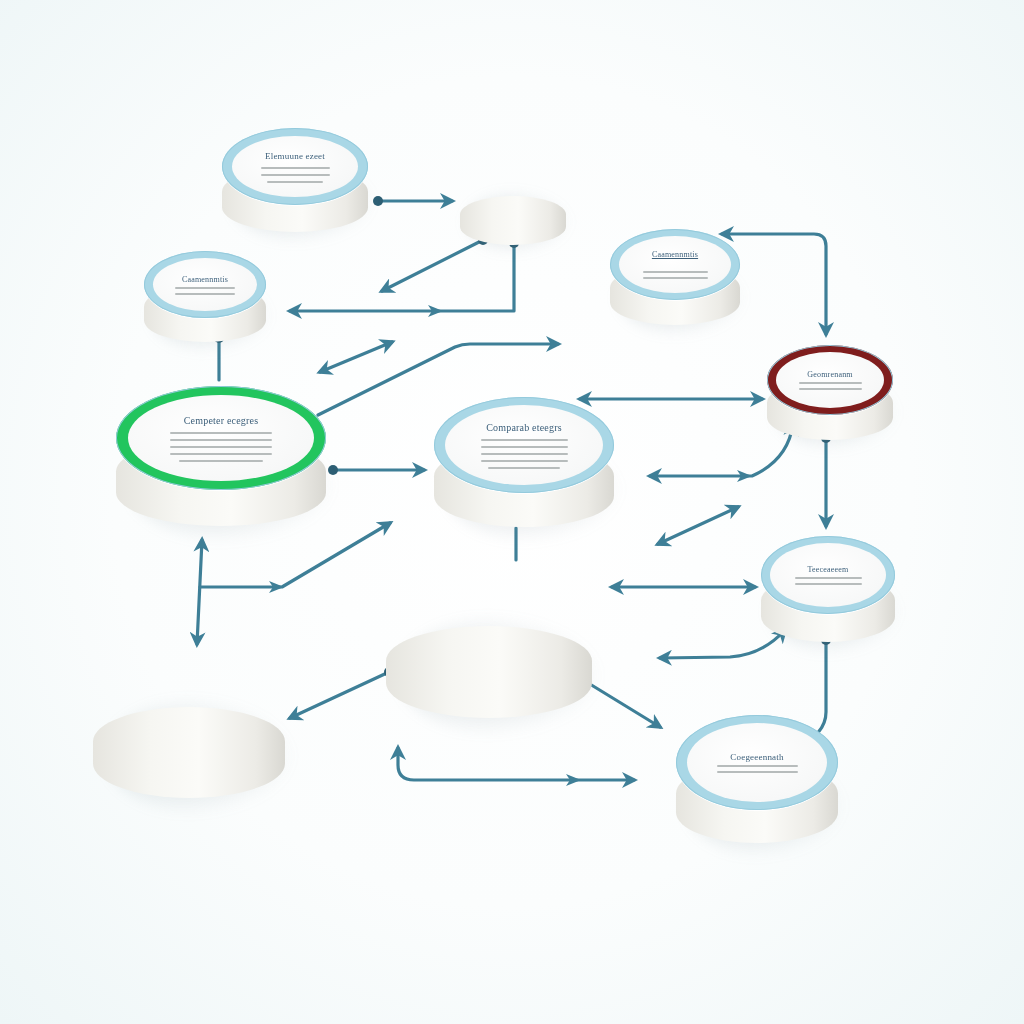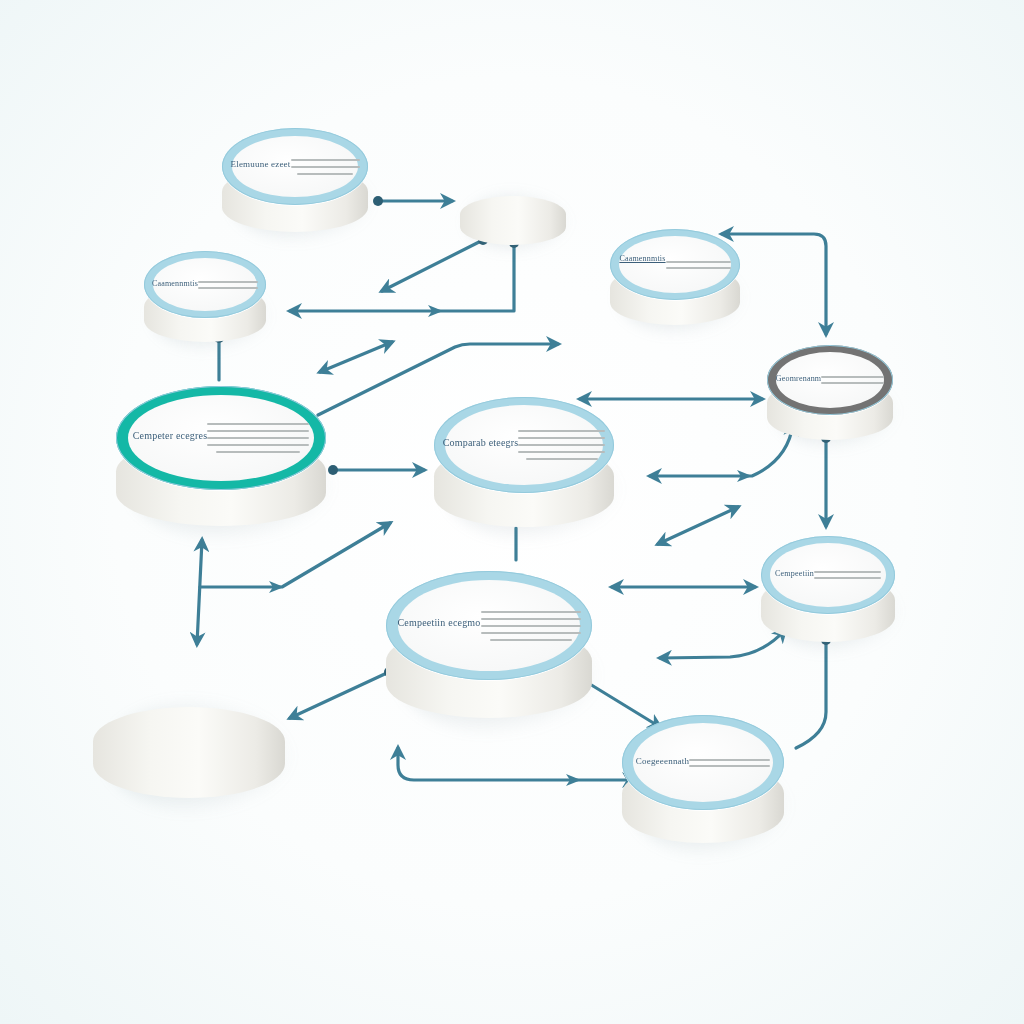--- a/index.html
+++ b/index.html
@@ -24,21 +24,21 @@
   }
   .node .top {
     position: absolute; left: 0; right: 0; top: 0;
     border-radius: 50%;
     background: #a9d7e6;
     box-shadow: inset 0 0 0 1px #94cadc, 0 1px 0 #ffffff;
   }
   .node .face {
     position: absolute; border-radius: 50%;
     background: radial-gradient(ellipse at 45% 40%, #ffffff 0%, #f7f8f8 70%, #eef0f0 100%);
-    display: flex; flex-direction: row; align-items: center; justify-content: center; text-align: right;
+    display: flex; flex-direction: column; align-items: center; justify-content: center; text-align: right;
   }
   .node .label {
     color: #3c5f7a; white-space: nowrap; letter-spacing: 0.2px;
     font-family: "Liberation Serif", serif;
   }
   .node .lines { display: flex; flex-direction: column; align-items: center; }
   .node .line { height: 2px; background: #b7bcbc; border-radius: 1px; }
   svg.arrows { position: absolute; left: 0; top: 0; }
 </style>
 </head>
@@ -169,21 +169,21 @@
         <div class="lines">
               <div class="line" style="width: 65px; margin-top: 0px; background: rgb(183, 188, 188);"></div>
               <div class="line" style="width: 65px; margin-top: 4px; background: rgb(183, 188, 188);"></div>
             </div>
       </div>
     </div>
   </div>
       <div class="node" style="left: 116px; top: 386px; width: 210px; height: 140px;">
     <div class="shadow"></div>
     <div class="side" style="top: 52px;"></div>
-    <div class="top" style="height: 104px; background: #14b8a6;">
+    <div class="top" style="height: 104px; background: #22c55e;">
       <div class="face" style="inset: 9px 12px;">
         <div class="label" style="font-size: 10px; color: rgb(60, 95, 122); margin-bottom: 6px;">Cempeter ecegres</div>
         <div class="lines">
               <div class="line" style="width: 102px; margin-top: 0px; background: rgb(183, 188, 188);"></div>
               <div class="line" style="width: 102px; margin-top: 5px; background: rgb(183, 188, 188);"></div>
               <div class="line" style="width: 102px; margin-top: 5px; background: rgb(183, 188, 188);"></div>
               <div class="line" style="width: 102px; margin-top: 5px; background: rgb(183, 188, 188);"></div>
               <div class="line" style="width: 83.64px; margin-top: 5px; background: rgb(183, 188, 188);"></div>
             </div>
       </div>
@@ -201,64 +201,52 @@
               <div class="line" style="width: 87px; margin-top: 5px; background: rgb(183, 188, 188);"></div>
               <div class="line" style="width: 87px; margin-top: 5px; background: rgb(183, 188, 188);"></div>
               <div class="line" style="width: 71.34px; margin-top: 5px; background: rgb(183, 188, 188);"></div>
             </div>
       </div>
     </div>
   </div>
       <div class="node" style="left: 767px; top: 345px; width: 126px; height: 95px;">
     <div class="shadow"></div>
     <div class="side" style="top: 35px;"></div>
-    <div class="top" style="height: 70px; background: #737373;">
+    <div class="top" style="height: 70px; background: #7f1d1d;">
       <div class="face" style="inset: 7px 9px;">
         <div class="label" style="font-size: 8px; color: rgb(60, 95, 122); margin-bottom: 3px;">Geomrenanm</div>
         <div class="lines">
               <div class="line" style="width: 63px; margin-top: 0px; background: rgb(183, 188, 188);"></div>
               <div class="line" style="width: 63px; margin-top: 4px; background: rgb(183, 188, 188);"></div>
             </div>
       </div>
     </div>
   </div>
       <div class="node" style="left: 761px; top: 536px; width: 134px; height: 106px;">
     <div class="shadow"></div>
     <div class="side" style="top: 39px;"></div>
     <div class="top" style="height: 78px; background: rgb(169, 215, 230);">
       <div class="face" style="inset: 7px 9px;">
-        <div class="label" style="font-size: 8px; color: rgb(60, 95, 122); margin-bottom: 3px;">Cempeetiin</div>
+        <div class="label" style="font-size: 8px; color: rgb(60, 95, 122); margin-bottom: 3px;">Teeceaeeem</div>
         <div class="lines">
               <div class="line" style="width: 67px; margin-top: 0px; background: rgb(183, 188, 188);"></div>
               <div class="line" style="width: 67px; margin-top: 4px; background: rgb(183, 188, 188);"></div>
             </div>
       </div>
     </div>
   </div>
       <div class="node" style="left: 386px; top: 571px; width: 206px; height: 147px;">
     <div class="shadow"></div>
     <div class="side" style="top: 55px;"></div>
-    <div class="top" style="height: 109px; background: rgb(169, 215, 230);">
-      <div class="face" style="inset: 9px 12px;">
-        <div class="label" style="font-size: 10px; color: rgb(60, 95, 122); margin-bottom: 6px;">Cempeetiin ecegmo</div>
-        <div class="lines">
-              <div class="line" style="width: 100px; margin-top: 0px; background: rgb(183, 188, 188);"></div>
-              <div class="line" style="width: 100px; margin-top: 5px; background: rgb(183, 188, 188);"></div>
-              <div class="line" style="width: 100px; margin-top: 5px; background: rgb(183, 188, 188);"></div>
-              <div class="line" style="width: 100px; margin-top: 5px; background: rgb(183, 188, 188);"></div>
-              <div class="line" style="width: 82px; margin-top: 5px; background: rgb(183, 188, 188);"></div>
-            </div>
-      </div>
-    </div>
   </div>
       <div class="node" style="left: 93px; top: 653px; width: 192px; height: 145px;">
     <div class="shadow"></div>
     <div class="side" style="top: 54px;"></div>
   </div>
-      <div class="node" style="left: 622px; top: 715px; width: 162px; height: 128px;">
+      <div class="node" style="left: 676px; top: 715px; width: 162px; height: 128px;">
     <div class="shadow"></div>
     <div class="side" style="top: 48px;"></div>
     <div class="top" style="height: 95px; background: rgb(169, 215, 230);">
       <div class="face" style="inset: 8px 11px;">
         <div class="label" style="font-size: 9px; color: rgb(60, 95, 122); margin-bottom: 3px;">Coegeeennath</div>
         <div class="lines">
               <div class="line" style="width: 81px; margin-top: 0px; background: rgb(183, 188, 188);"></div>
               <div class="line" style="width: 81px; margin-top: 4px; background: rgb(183, 188, 188);"></div>
             </div>
       </div>

